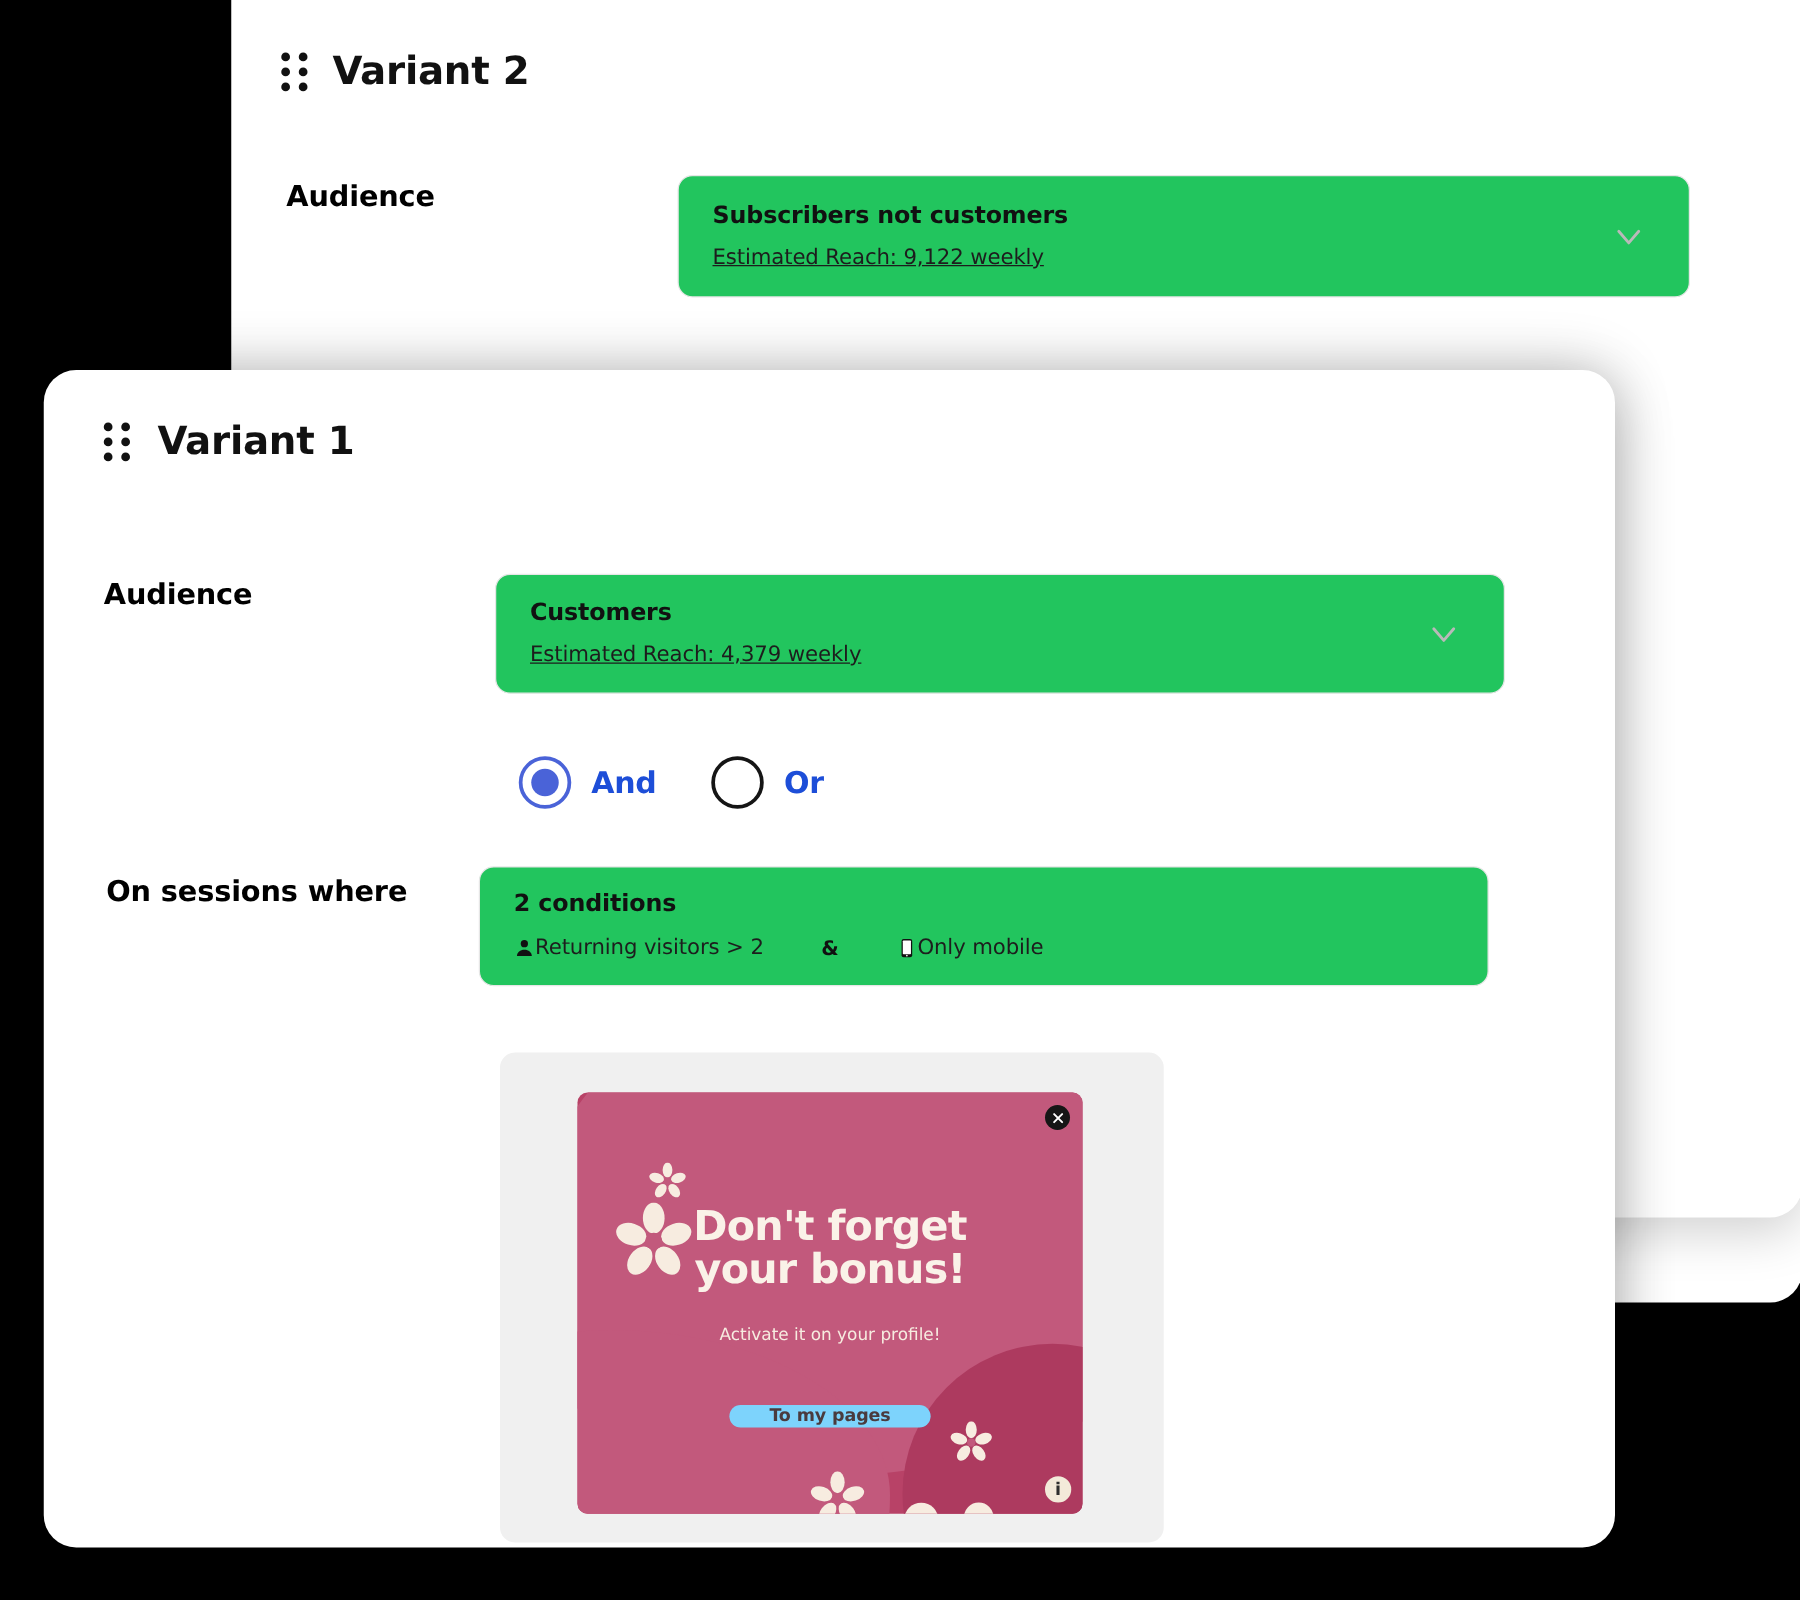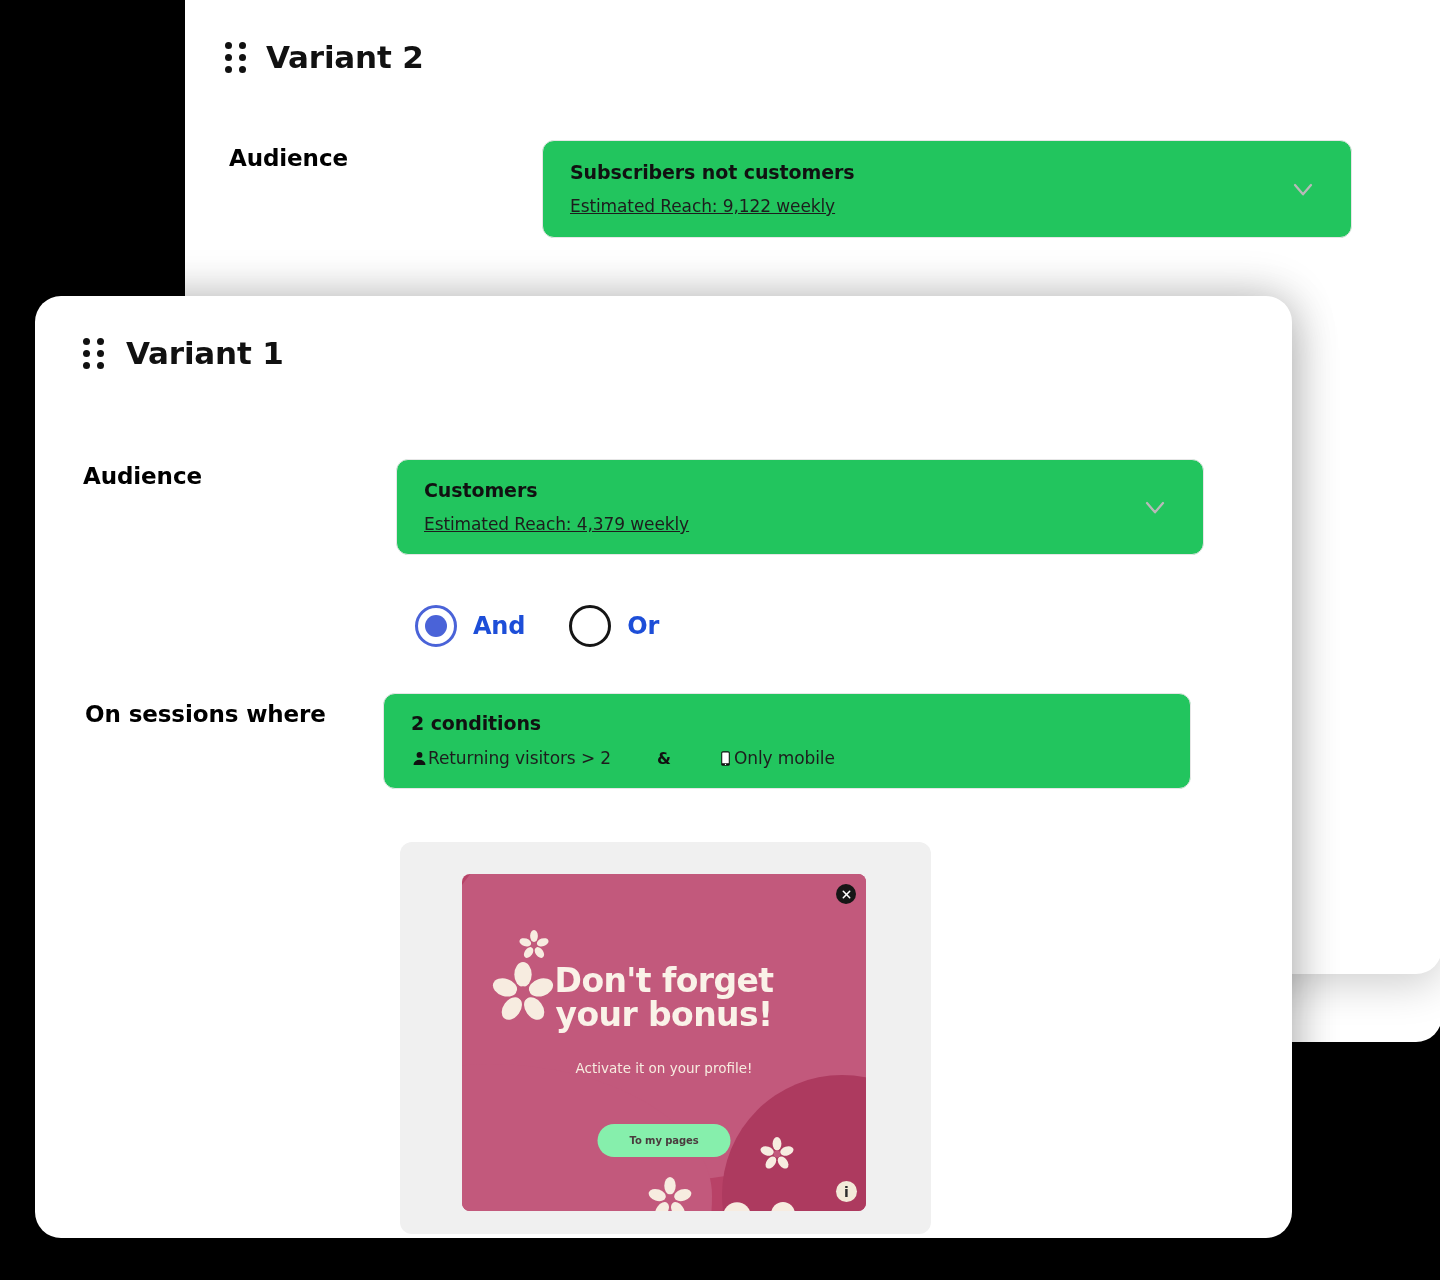--- a/index.html
+++ b/index.html
@@ -290,25 +290,25 @@
     font-size: 13.5px;
     font-weight: 400;
     line-height: 1.42;
     z-index: 4;
   }
   .popup-cta {
     position: absolute;
     left: 50%;
     transform: translateX(-50%);
     top: 250px;
-    background: #86efac;
+    background: #7dd3fc;
     color: #4a3b3e;
     border-radius: 999px;
-    padding: 11px 32px;
-    font-size: 10px;
+    padding: 1px 32px;
+    font-size: 14px;
     font-weight: 700;
     letter-spacing: -0.1px;
     z-index: 4;
     border: none;
     cursor: pointer;
     font-family: "DejaVu Sans", "Liberation Sans", sans-serif;
   }
 
   .popup-close {
     position: absolute;

